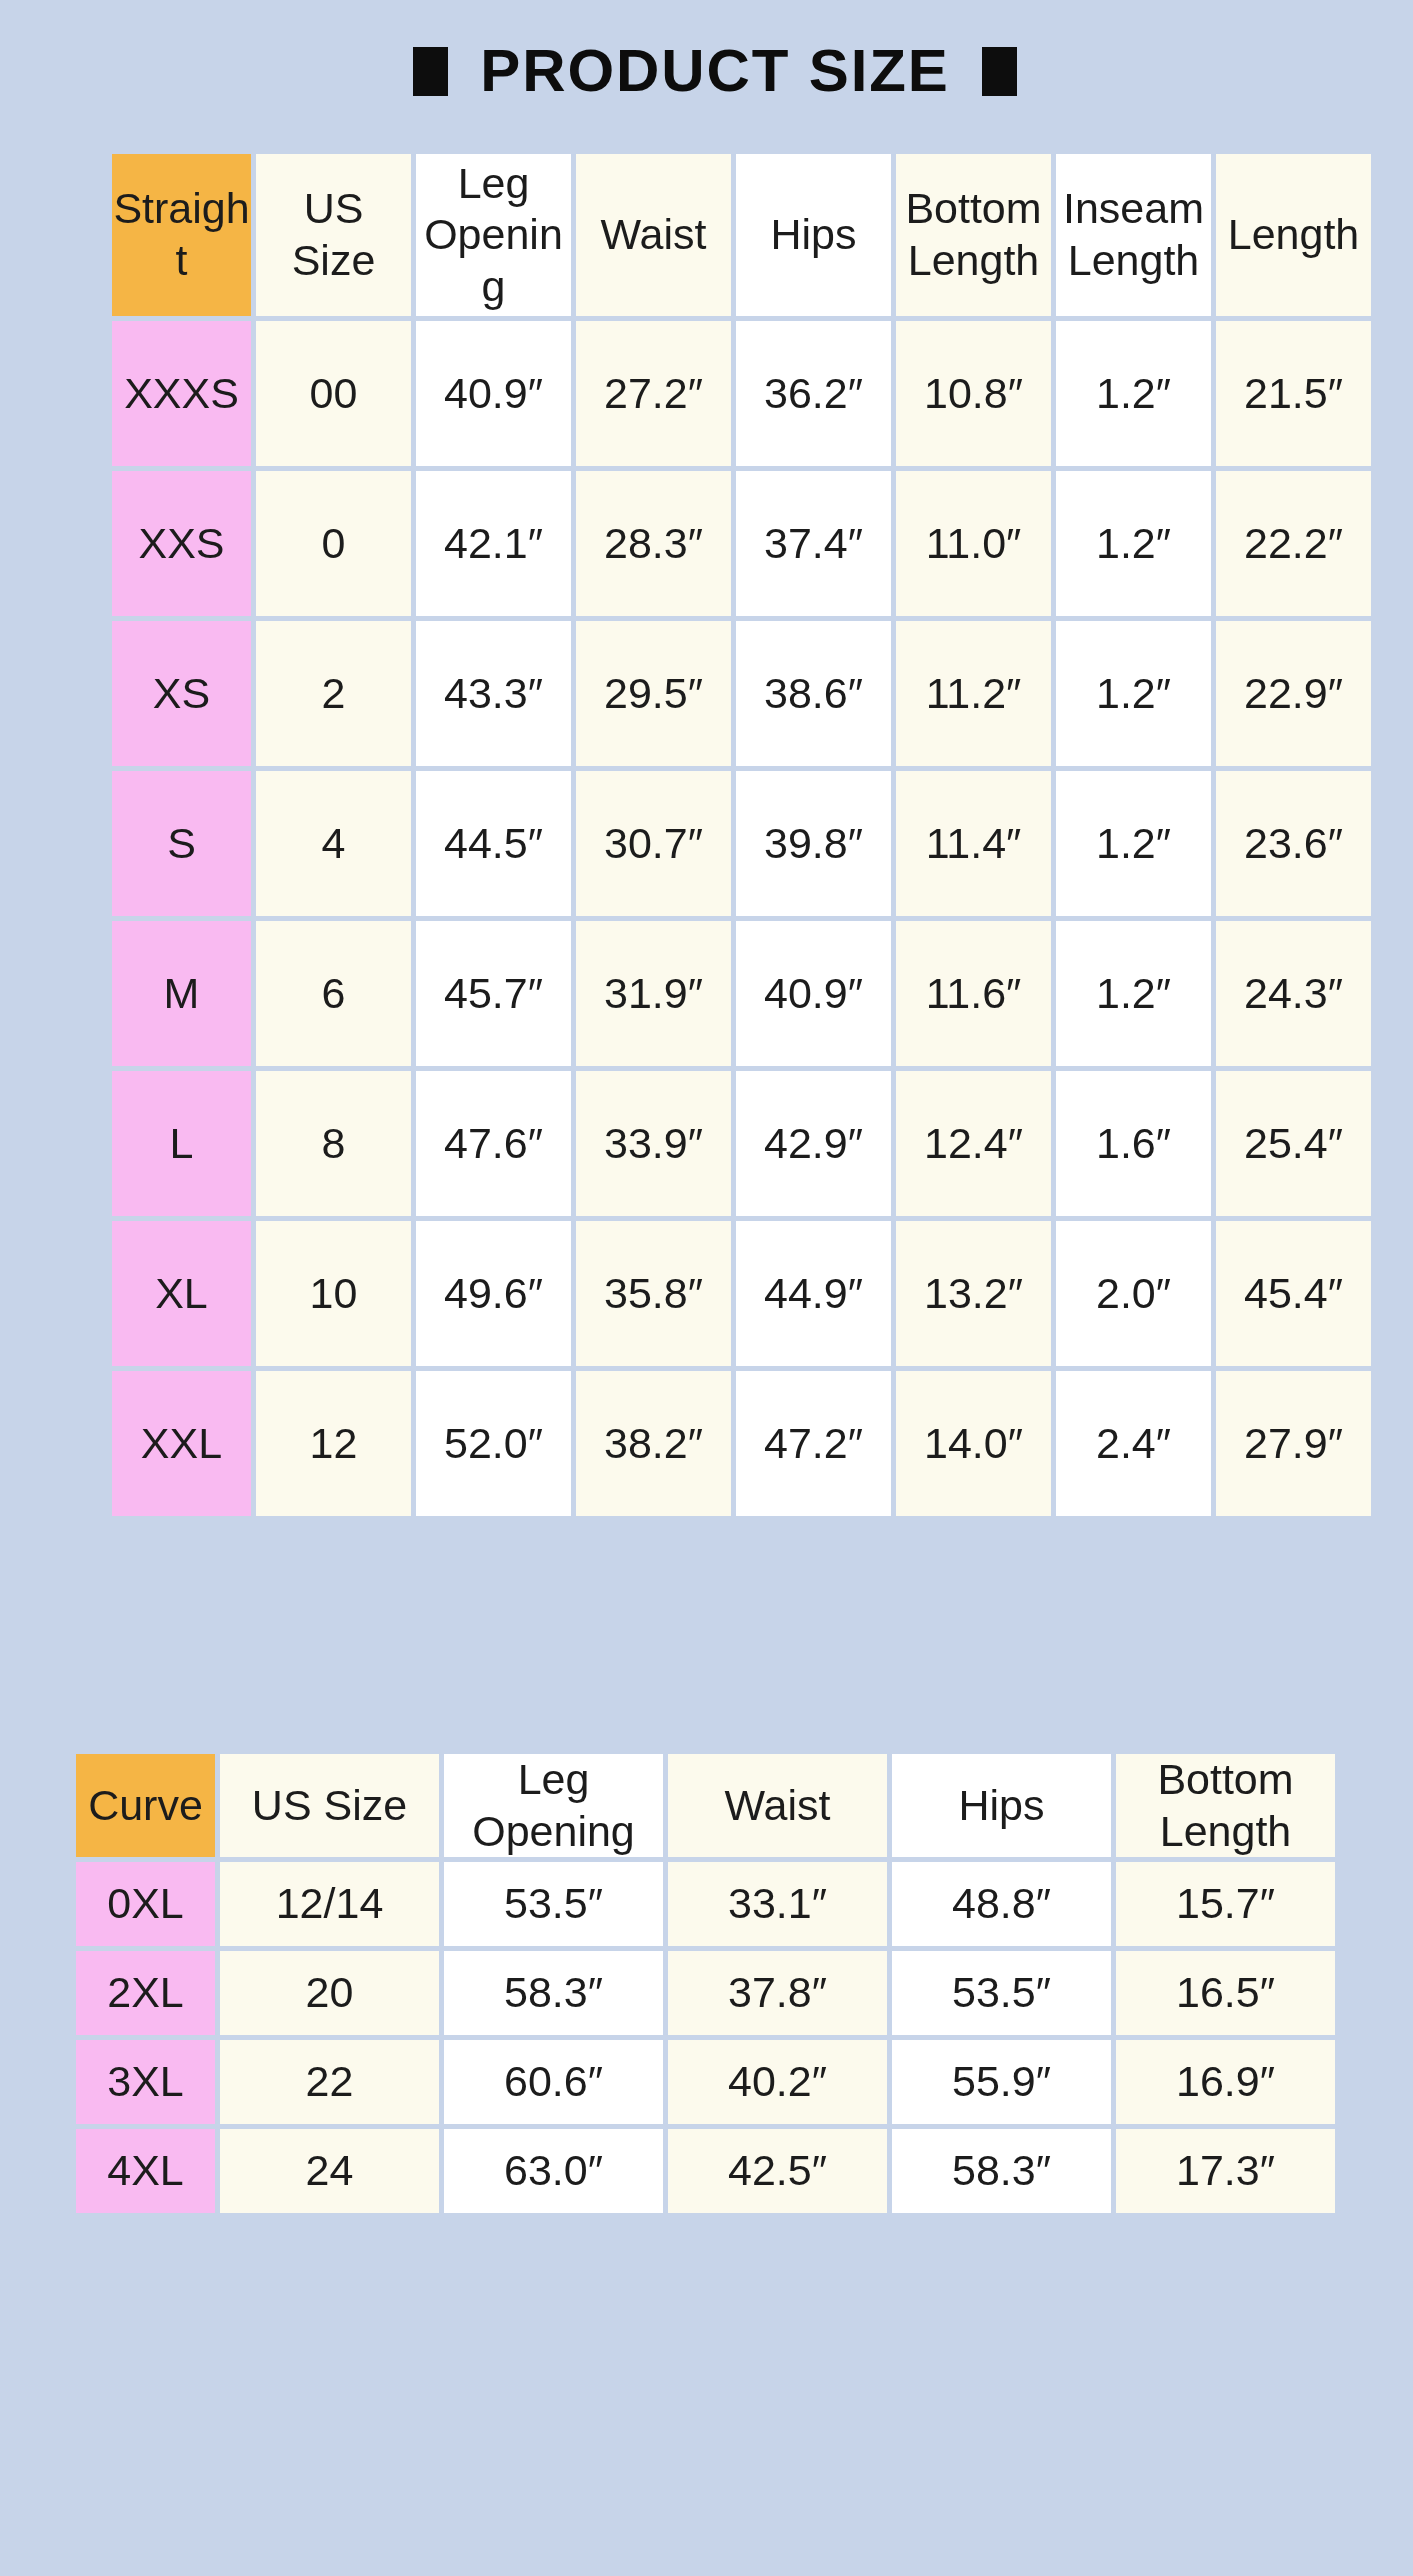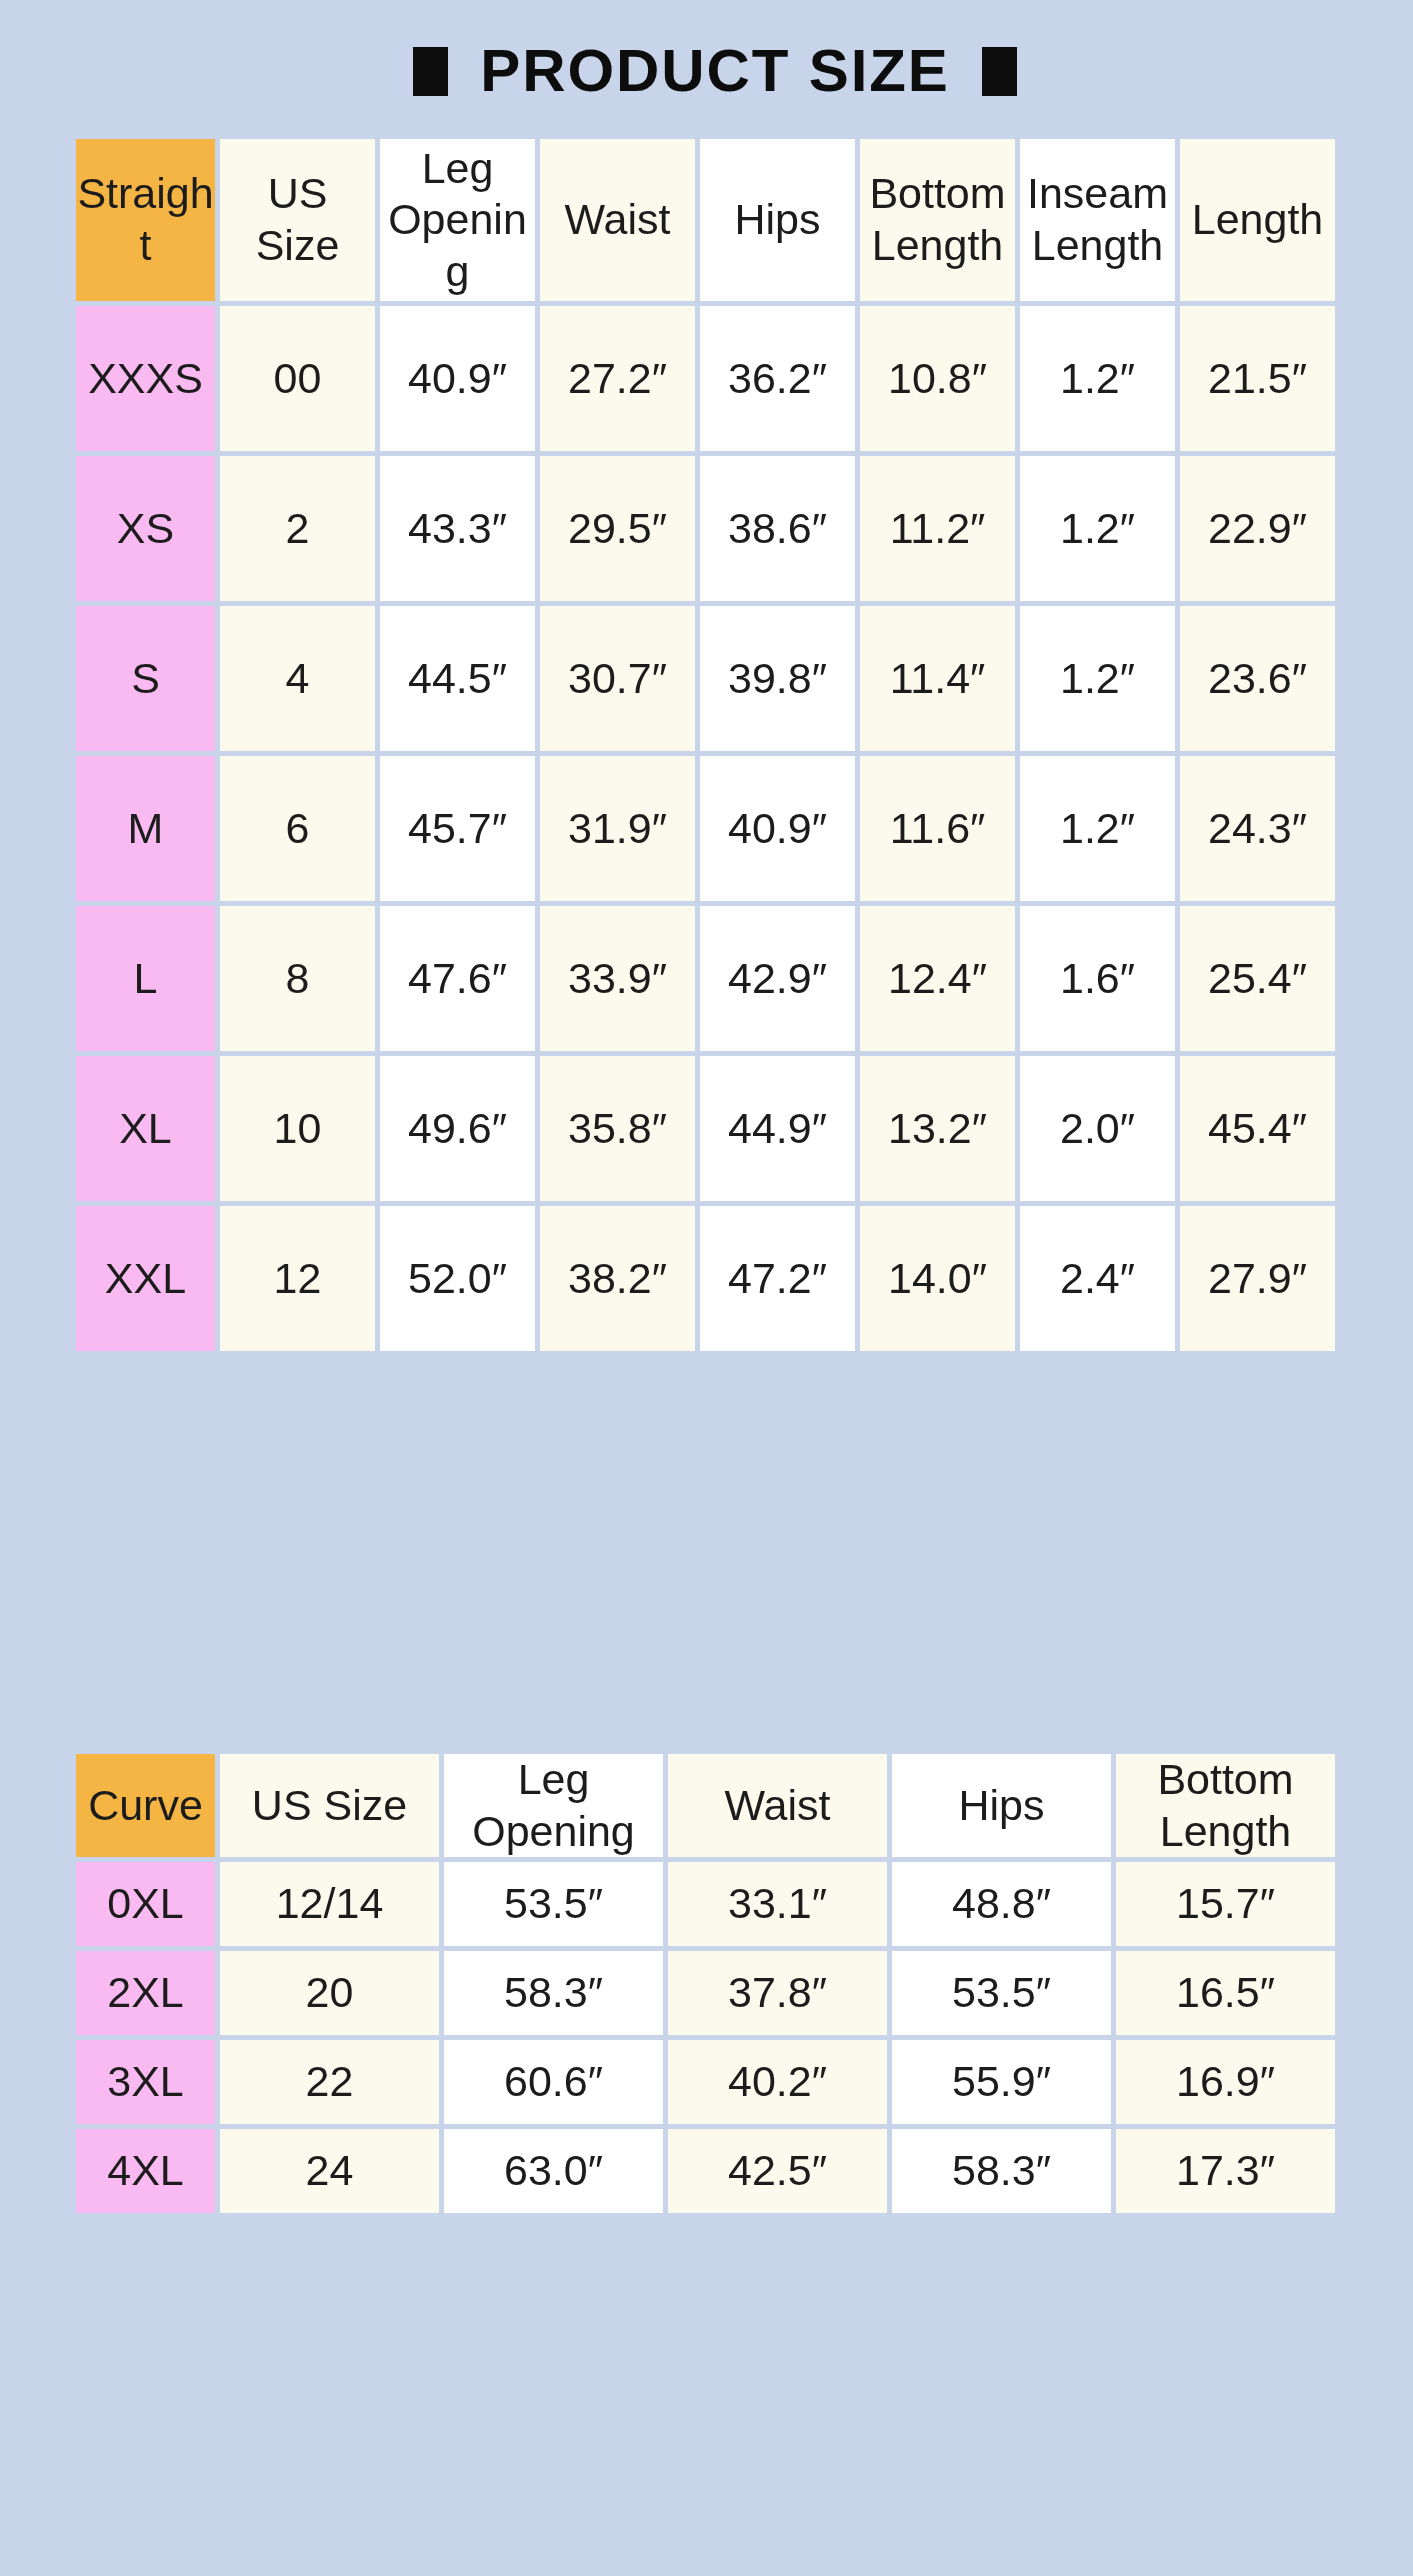--- a/index.html
+++ b/index.html
@@ -38,21 +38,21 @@
     flex: 0 0 auto;
   }
   table {
     position: absolute;
     left: 71px;
     width: 1269px;
     border-collapse: separate;
     border-spacing: 5.6px;
     table-layout: fixed;
   }
-  table.straight { top: 134px; }
+  table.straight { top: 149px; margin-left: 36px; }
   table.curve    { top: 1749px; }
   th, td {
     padding: 0;
     text-align: center;
     vertical-align: middle;
     font-size: 43px;
     font-weight: 400;
     line-height: 1.2;
   }
   th { overflow-wrap: anywhere; word-break: break-word; }
@@ -93,20 +93,30 @@
         <td class="sizecol">XXXS</td>
         <td class="cream">00</td>
         <td class="white">40.9″</td>
         <td class="cream">27.2″</td>
         <td class="white">36.2″</td>
         <td class="cream">10.8″</td>
         <td class="white">1.2″</td>
         <td class="cream">21.5″</td>
       </tr>
       <tr>
+        <td class="sizecol">XXS</td>
+        <td class="cream">0</td>
+        <td class="white">42.1″</td>
+        <td class="cream">28.3″</td>
+        <td class="white">37.4″</td>
+        <td class="cream">11.0″</td>
+        <td class="white">1.2″</td>
+        <td class="cream">22.2″</td>
+      </tr>
+      <tr>
         <td class="sizecol">XS</td>
         <td class="cream">2</td>
         <td class="white">43.3″</td>
         <td class="cream">29.5″</td>
         <td class="white">38.6″</td>
         <td class="cream">11.2″</td>
         <td class="white">1.2″</td>
         <td class="cream">22.9″</td>
       </tr>
       <tr>

